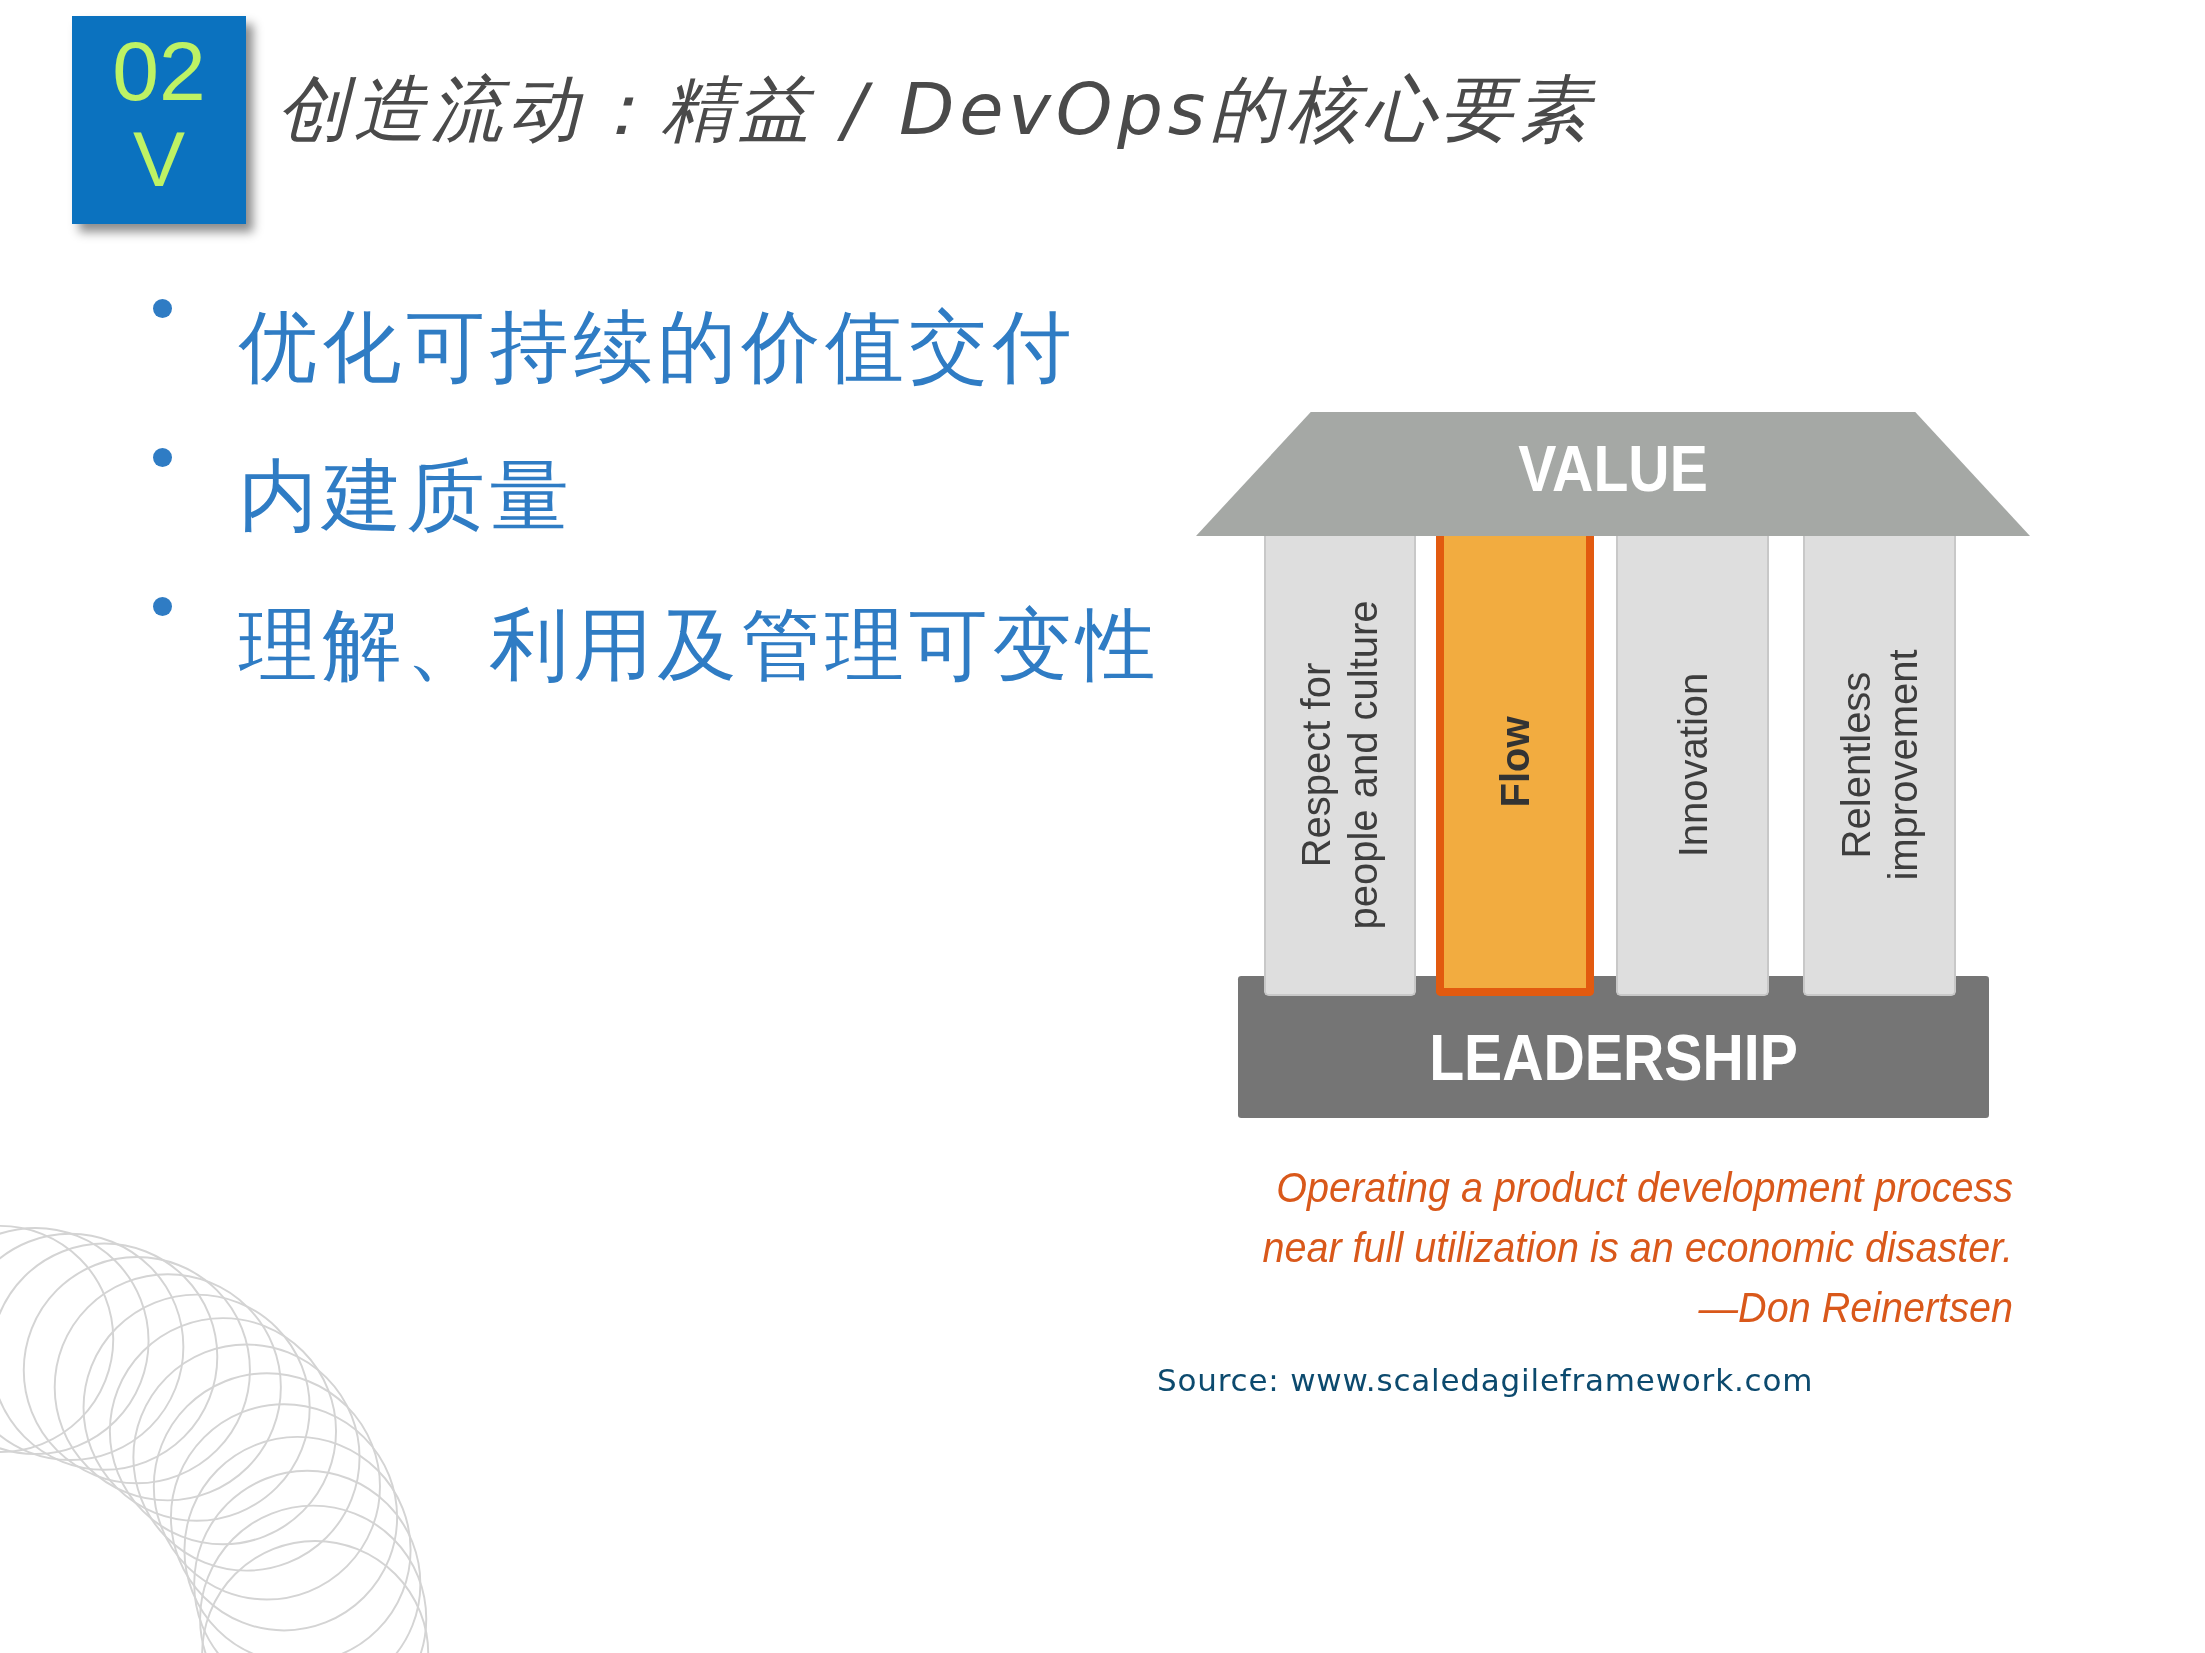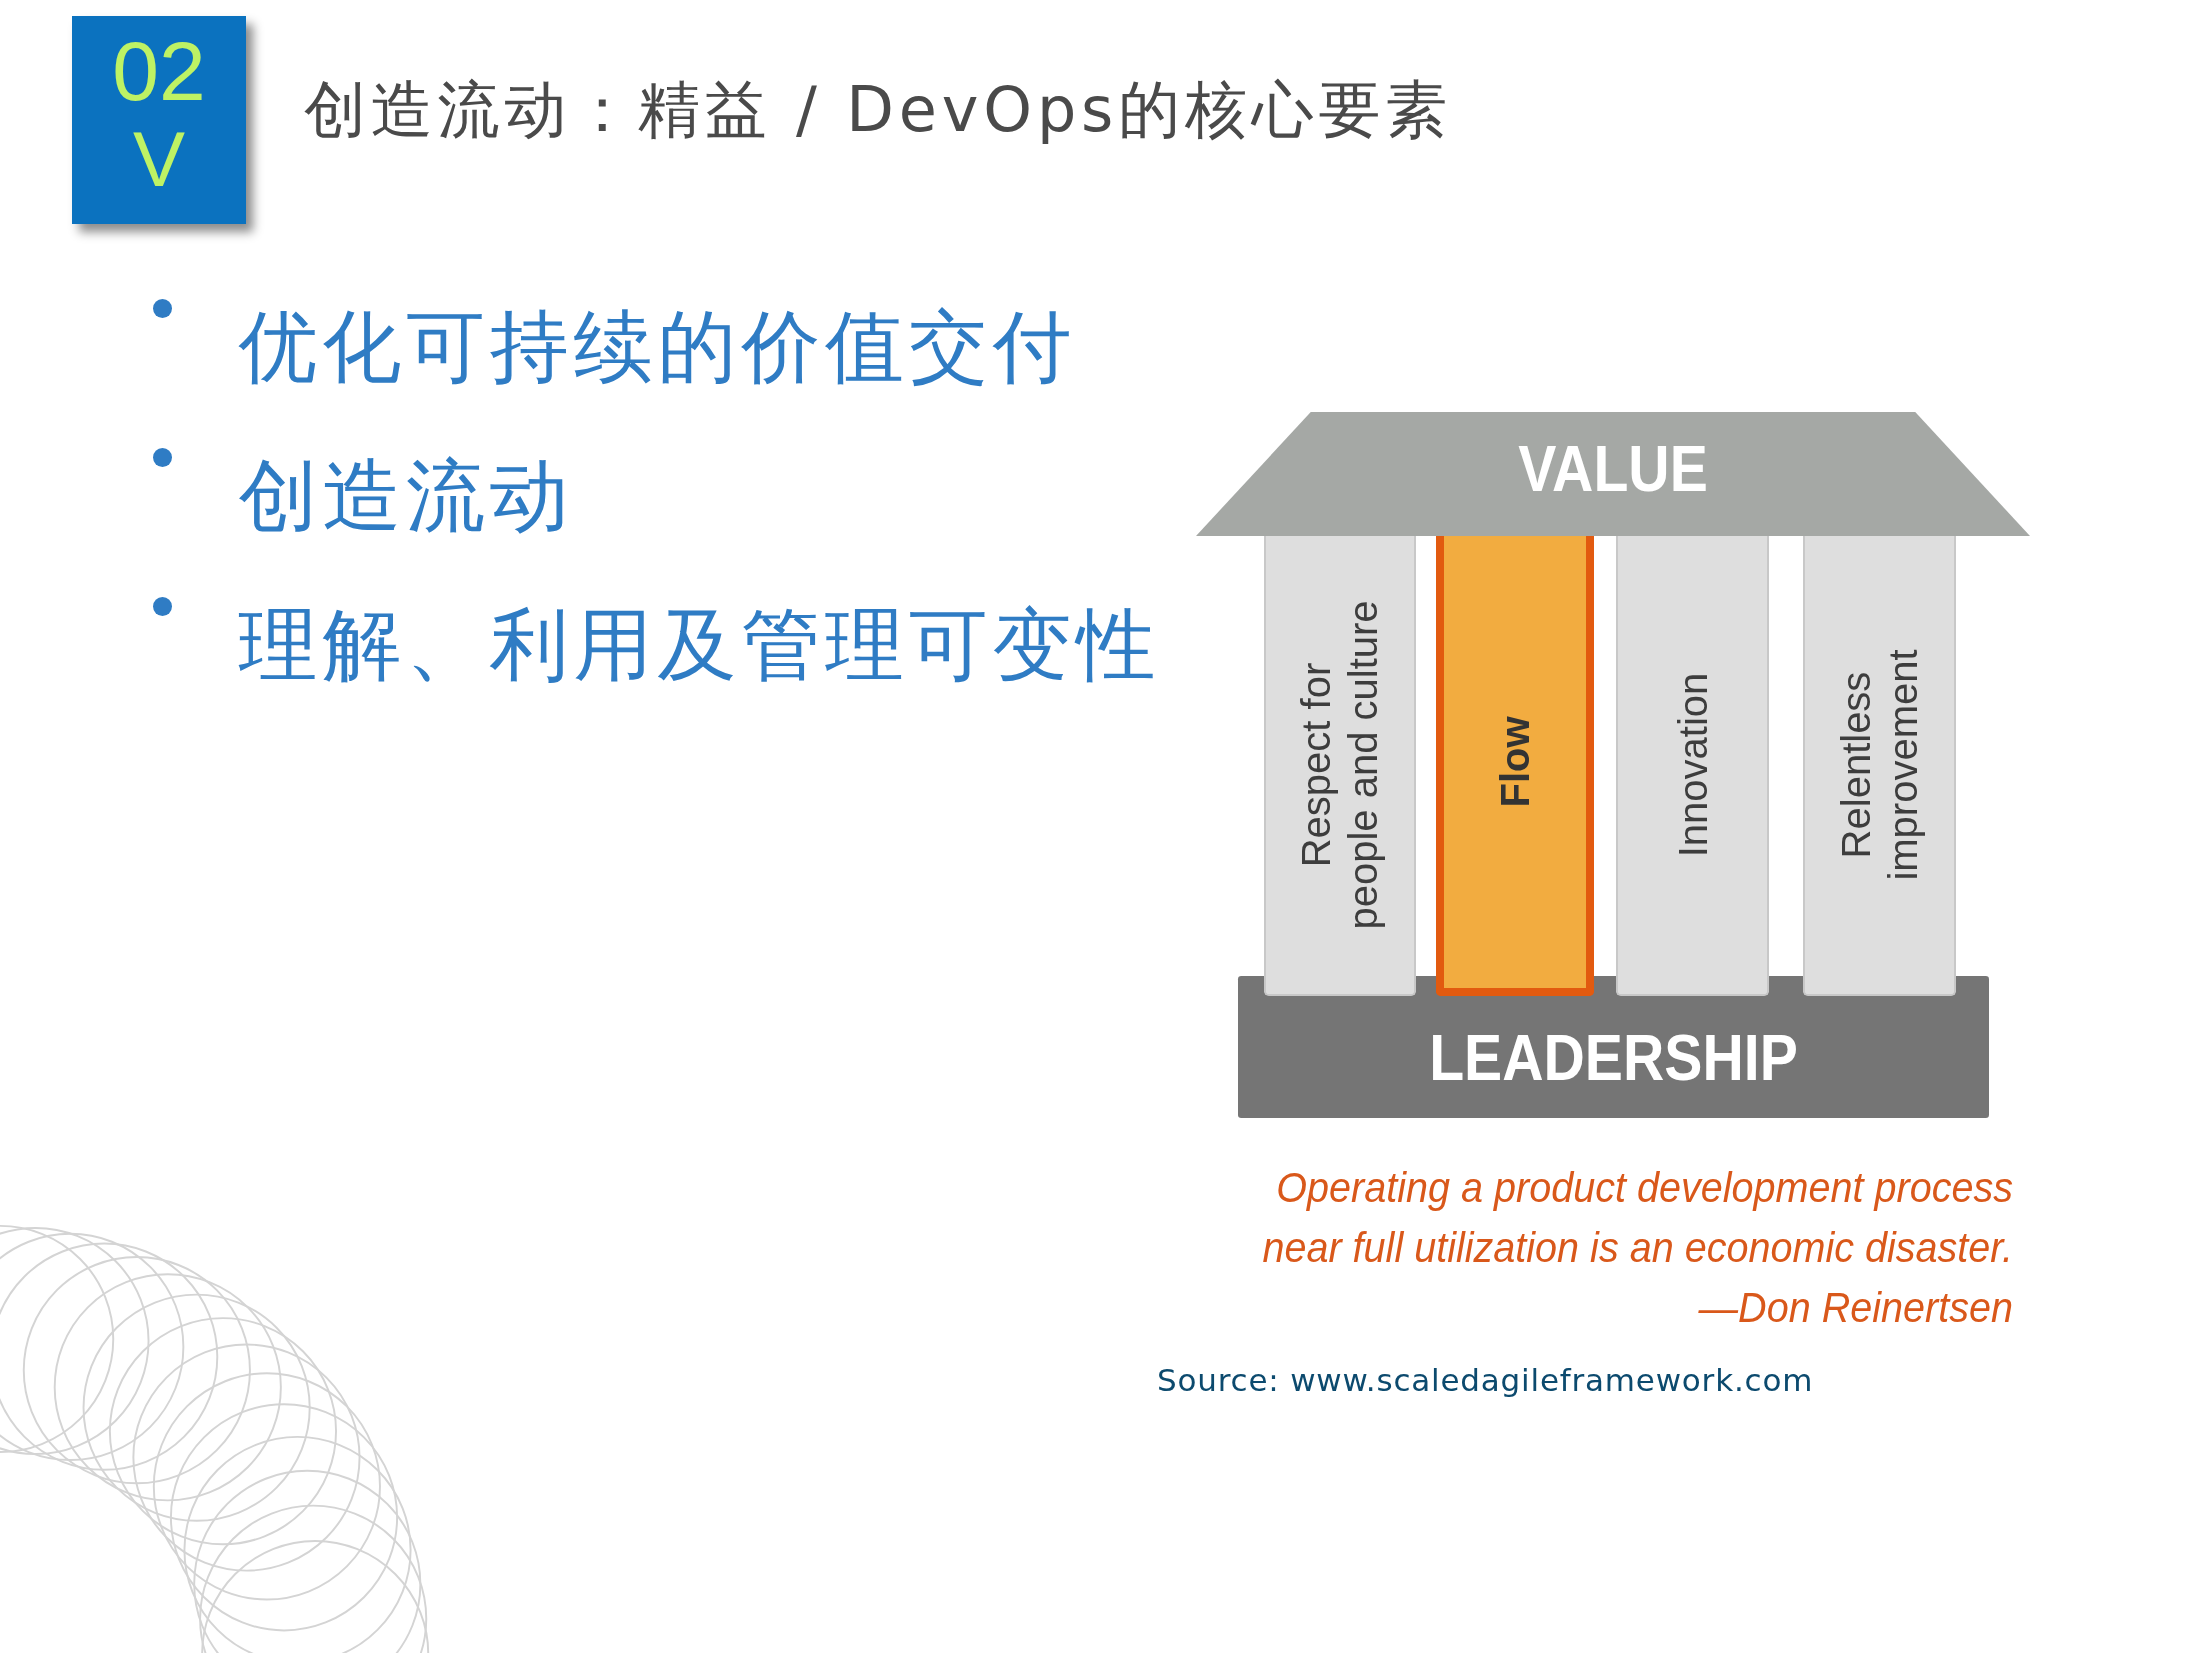--- a/index.html
+++ b/index.html
@@ -1,21 +1,21 @@
 <!DOCTYPE html>
 <html style="font-size:13px"><head>
 <meta charset="utf-8">
 <style>
   html, body { margin:0; padding:0; }
   body { width:2205px; height:1654px; position:relative; background:#ffffff; overflow:hidden; font-family:"DejaVu Sans", sans-serif; }
   .deco { position:absolute; left:0; top:1196px; width:485px; height:458px; }
   .badge { position:absolute; left:72px; top:16px; width:174px; height:208px; background:#0B72BF; box-shadow:6.5px 8px 9.7px rgba(0,0,0,0.45); color:#bef264; text-align:center; font-family:"Liberation Sans", sans-serif; }
   .badge .num { position:absolute; left:0; right:0; top:11.3px; font-size:84px; line-height:89px; }
   .badge .letter { position:absolute; left:0; right:0; top:100px; font-size:78px; line-height:86px; }
-  .title { position:absolute; left:304px; top:57px; font-size:62px; line-height:105px; color:#4a4a4a; letter-spacing:4.8px; font-family:"DejaVu Sans", sans-serif; white-space:nowrap; }
+  .title { position:absolute; left:277px; top:57px; font-size:72px; line-height:105px; color:#4a4a4a; letter-spacing:4.8px; font-family:"DejaVu Sans", sans-serif; white-space:nowrap;font-style:italic; }
   .bullets { position:absolute; left:153px; top:299px; margin:0; padding:0; list-style:none; }
   .bullets li { height:149px; display:flex; margin:0; }
   .bullets .dot { width:19.4px; height:19.4px; border-radius:50%; background:#2F7CC4; margin-right:66px; flex:none; }
   .bullets .txt { font-size:79px; color:#2F7CC4; line-height:97px; white-space:nowrap; letter-spacing:4.8px; }
   .roof { position:absolute; left:1196px; top:412px; width:834px; height:124px; }
   .roof-label { position:absolute; left:1196px; top:436px; width:834px; text-align:center; color:#fff; font-family:"Liberation Sans", sans-serif; font-weight:bold; font-size:65px; line-height:65px; transform:scaleX(0.88); }
   .base { position:absolute; left:1238px; top:976px; width:751px; height:142px; background:#757575; border-radius:3.2px; }
   .base-label { position:absolute; left:1238px; top:1024px; width:751px; text-align:center; color:#fff; font-family:"Liberation Sans", sans-serif; font-weight:bold; font-size:65px; line-height:68px; transform:scaleX(0.88); }
   .pillar { position:absolute; top:536px; height:460px; background:#DEDEDE; border:2.4px solid #C8C8C8; border-top:none; box-sizing:border-box; border-radius:0 0 4.8px 4.8px; }
   .pillar.flow { background:#F2AC40; border:8px solid #E25A0F; border-top:none; border-radius:0 0 4.8px 4.8px; }
@@ -55,21 +55,21 @@
 
 <div class="title">创造流动：精益 / DevOps的核心要素</div>
 
 <ul class="bullets">
   <li>
       <span class="dot"></span>
       <span class="txt">优化可持续的价值交付</span>
     </li>
   <li>
       <span class="dot"></span>
-      <span class="txt">创造流动</span>
+      <span class="txt">内建质量</span>
     </li>
   <li>
       <span class="dot"></span>
       <span class="txt">理解、利用及管理可变性</span>
     </li>
 </ul>
 
 <div>
   <div class="base"></div>
 

